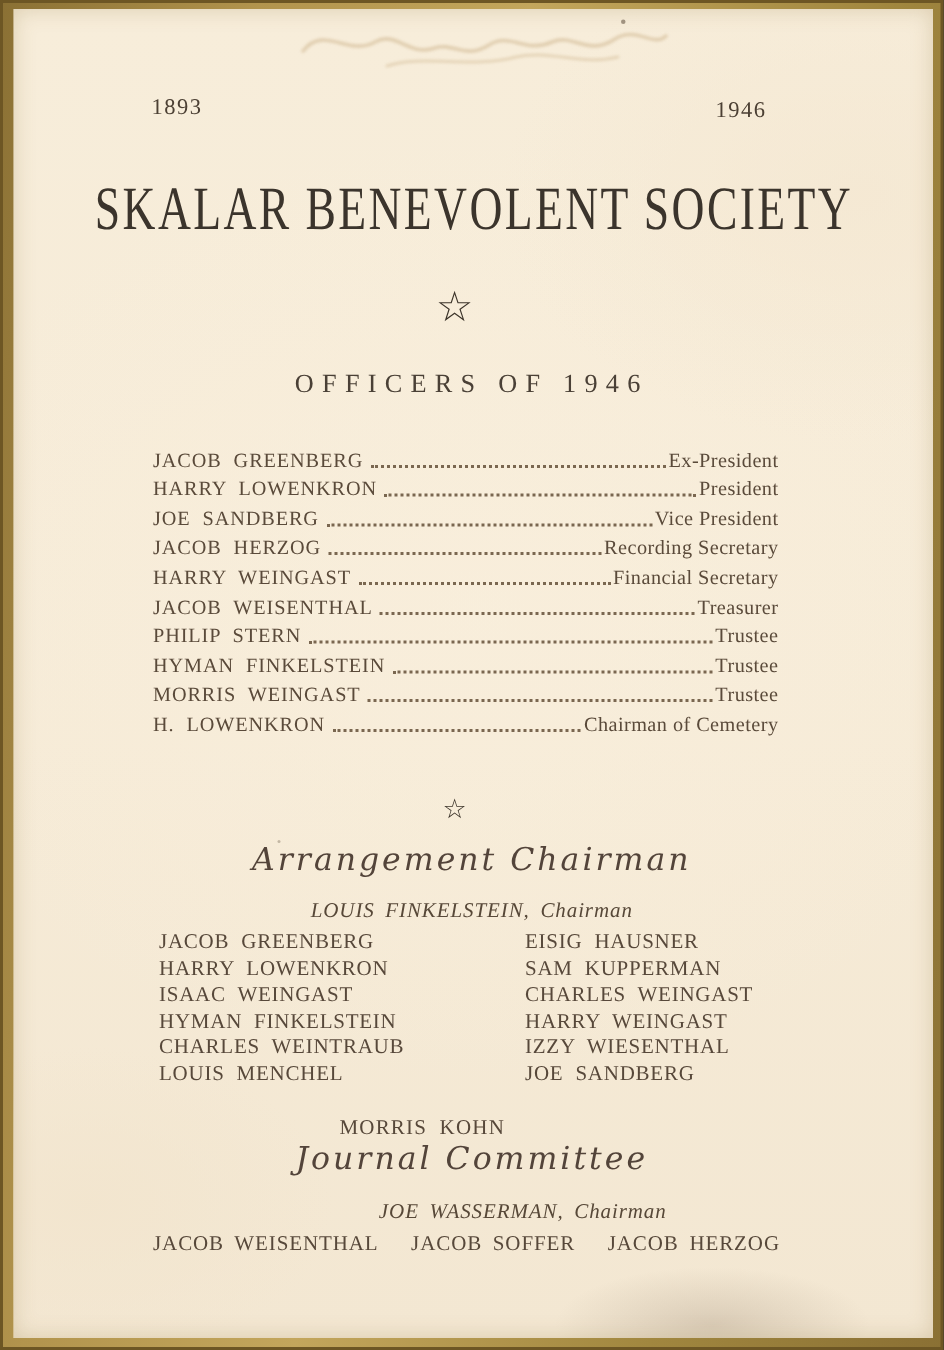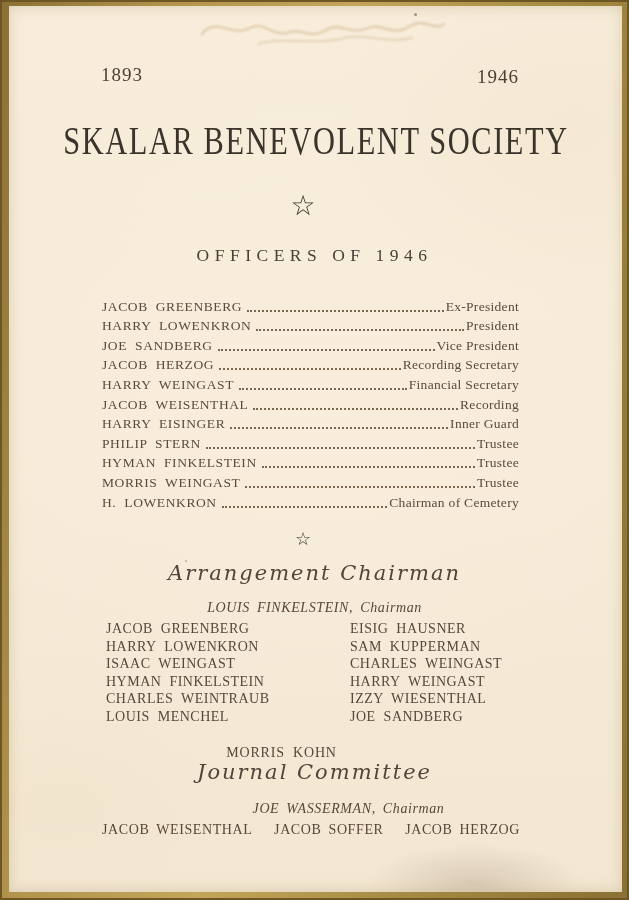--- a/index.html
+++ b/index.html
@@ -29,21 +29,21 @@
     box-shadow: inset 0 0 14px rgba(138,112,52,0.25);
   }
   .speck { position: absolute; border-radius: 50%; background: rgba(92,76,58,0.55); }
   .speck-a { left: 414px; top: 13px; width: 3px; height: 3px; }
   .speck-b { left: 185px; top: 560px; width: 2px; height: 2px; opacity: .6; }
   .bleed { position: absolute; left: 198px; top: 8px; opacity: 0.85; filter: blur(1px); }
 
   
   .abs { position: absolute; }
   .year {
-    top: 64px; font-size: 19px; letter-spacing: 1px; color: #4c4034;
+    top: 64px; font-size: 15px; letter-spacing: 1px; color: #4c4034;
   }
   .year-l { left: 101px; }
   .year-r { left: 477px; top: 66px; }
 
   .title {
     top: 118px; left: 0; width: 545px; text-align: center;
     color: #3b342c; white-space: nowrap;
   }
   .title-inner {
     display: inline-block;
@@ -161,26 +161,21 @@
       <span class="off-title">Recording Secretary</span>
     </div>
     <div class="off-row">
       <span class="off-name">HARRY WEINGAST</span>
       <span class="off-leader"></span>
       <span class="off-title">Financial Secretary</span>
     </div>
     <div class="off-row">
       <span class="off-name">JACOB WEISENTHAL</span>
       <span class="off-leader"></span>
-      <span class="off-title">Recording</span>
-    </div>
-    <div class="off-row">
-      <span class="off-name">HARRY EISINGER</span>
-      <span class="off-leader"></span>
-      <span class="off-title">Inner Guard</span>
+      <span class="off-title">Treasurer</span>
     </div>
     <div class="off-row">
       <span class="off-name">PHILIP STERN</span>
       <span class="off-leader"></span>
       <span class="off-title">Trustee</span>
     </div>
     <div class="off-row">
       <span class="off-name">HYMAN FINKELSTEIN</span>
       <span class="off-leader"></span>
       <span class="off-title">Trustee</span>

